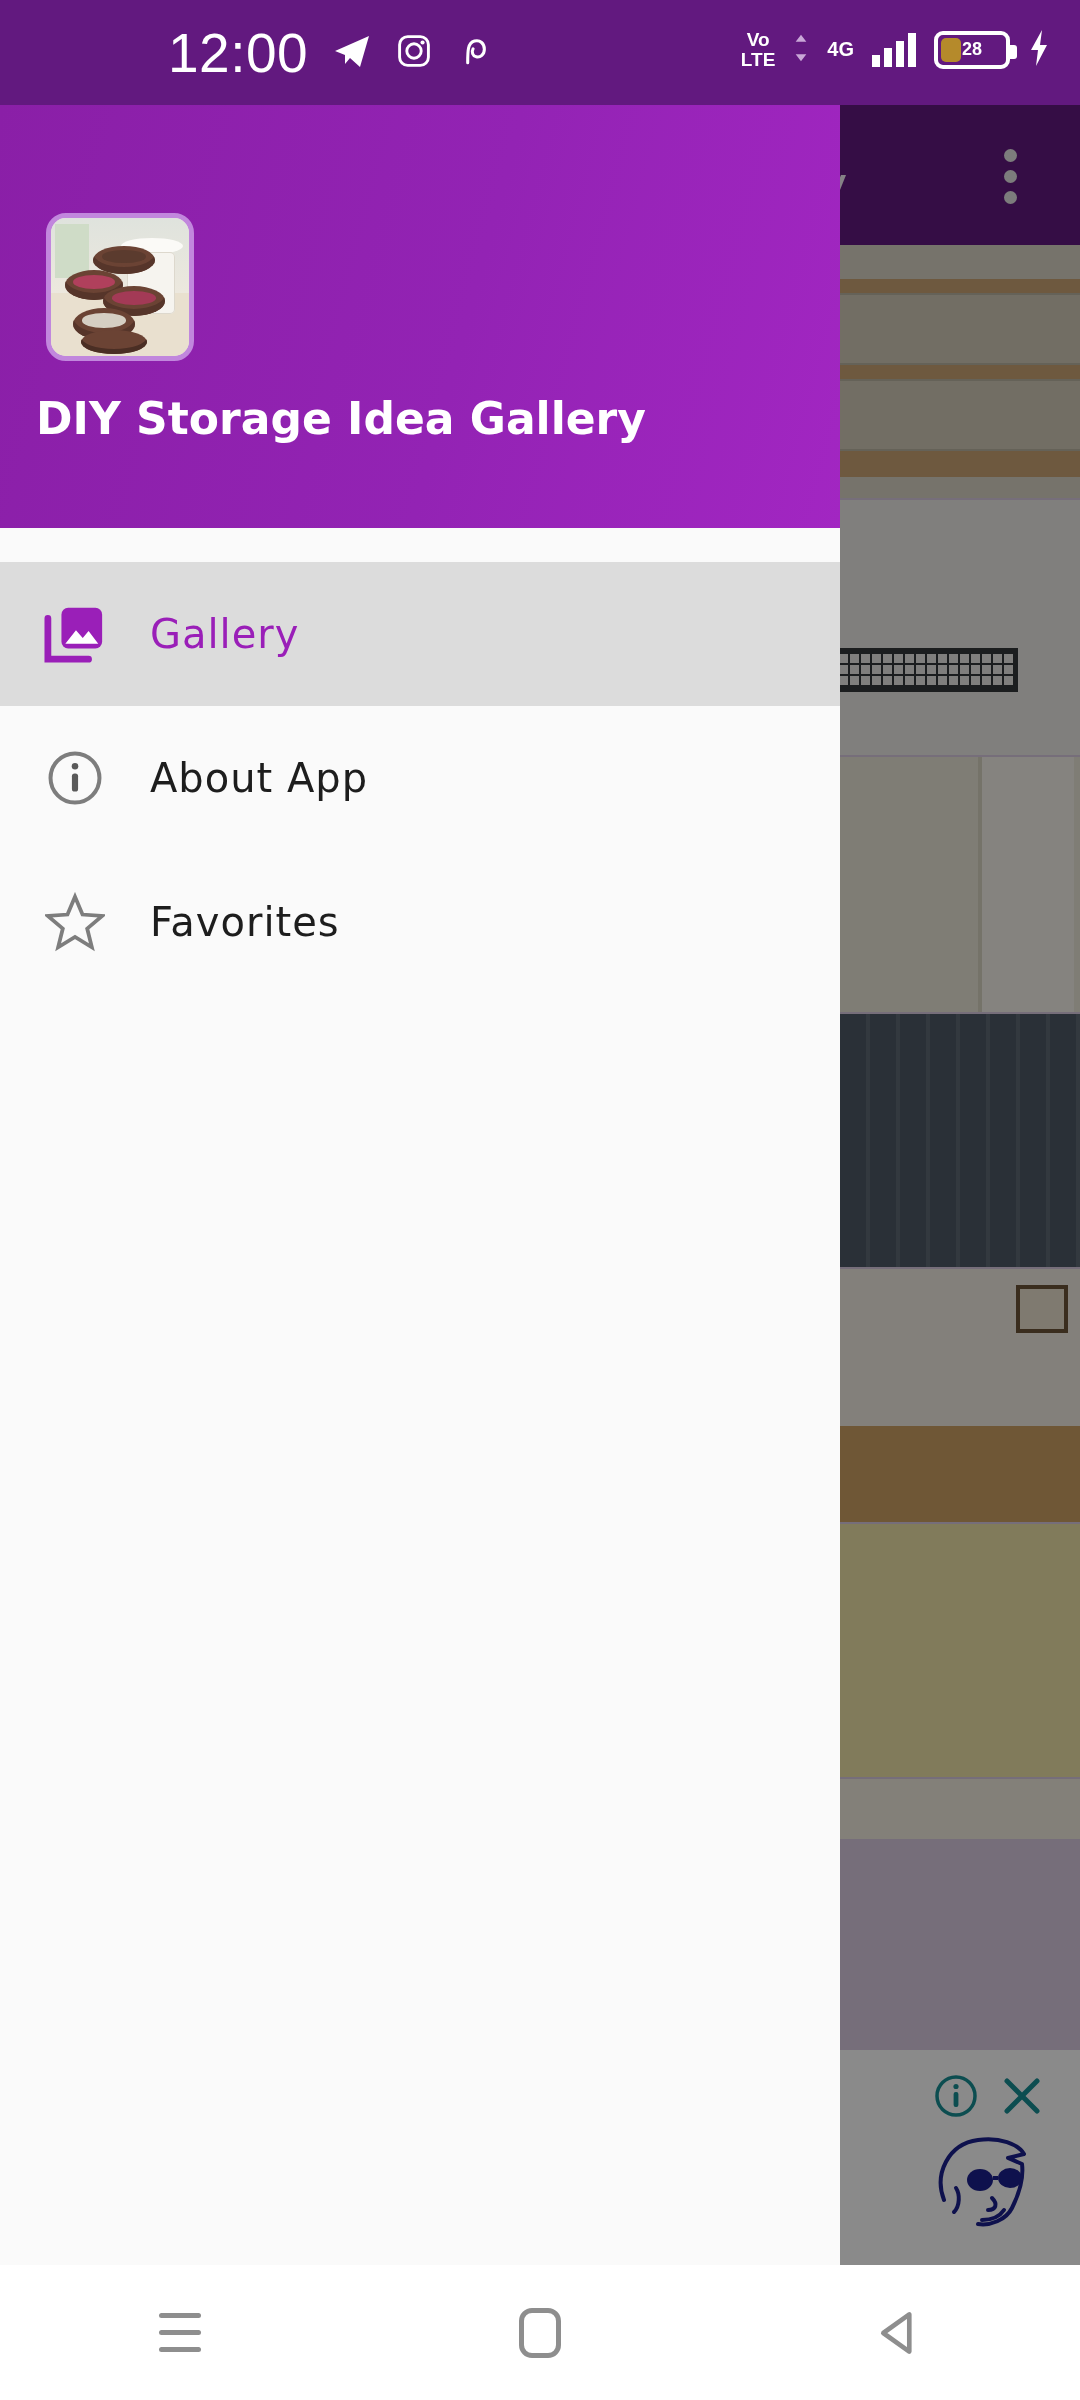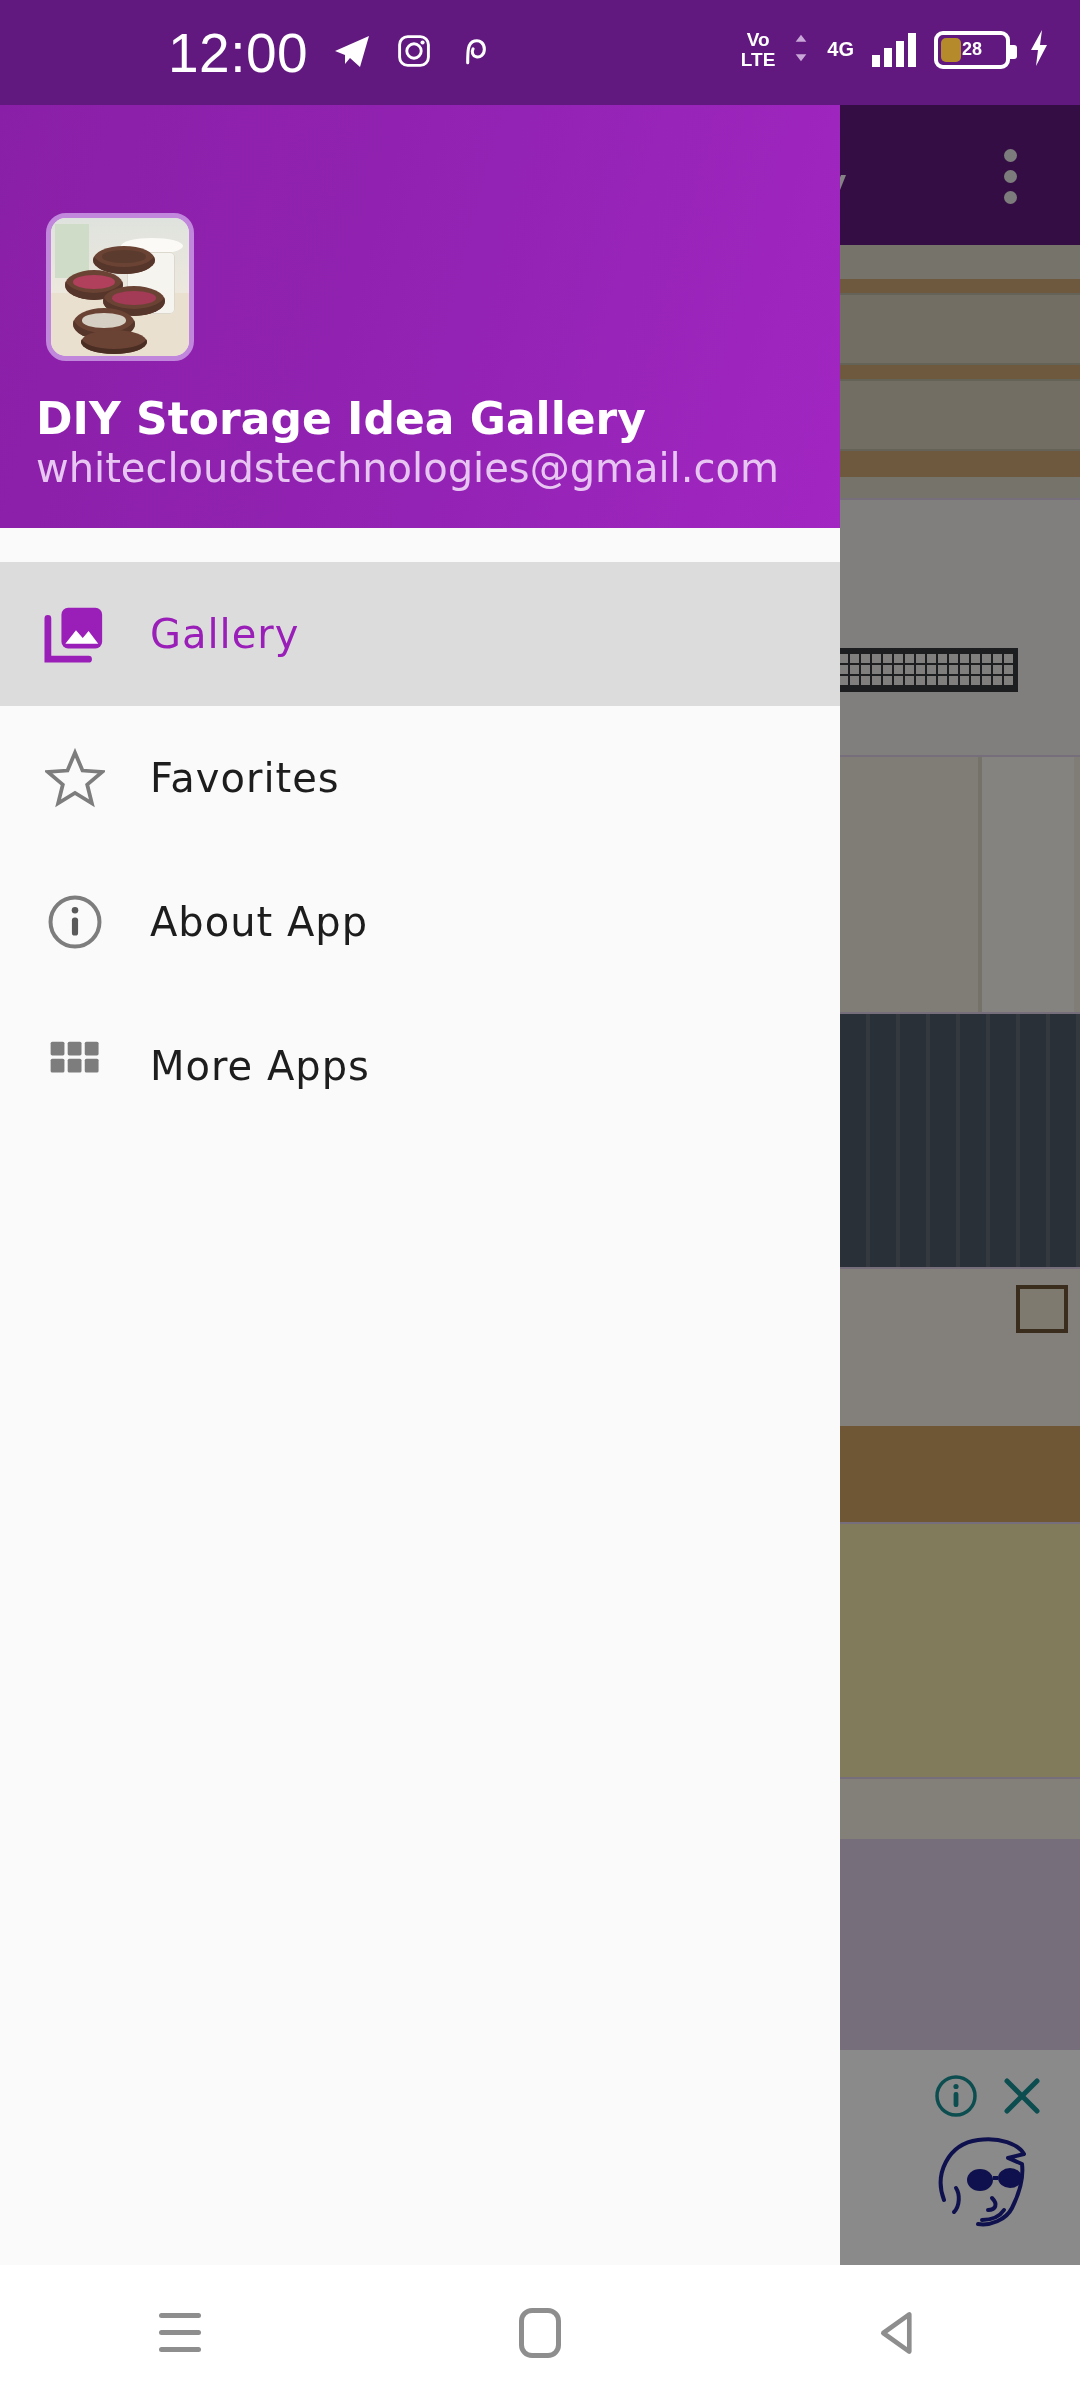--- a/index.html
+++ b/index.html
@@ -400,71 +400,55 @@
         <div class="tier" style="left:52px;top:68px;width:62px;height:30px;">
           <b style="background:#a33a56;"></b>
           </div>
         <div class="tier" style="left:22px;top:90px;width:62px;height:32px;">
           <b style="background:#d6cfc3;"></b>
           </div>
         <div class="tier" style="left:30px;top:112px;width:66px;height:24px;
              box-shadow:inset 0 -5px 0 #4a2e24;"></div>
       </div>
       <div id="drawer-title">DIY Storage Idea Gallery</div>
-      <div id="drawer-subtitle">whitecloudstechnologies@gmail.com</div>
     </div>
 
     <div id="menu-gap"></div>
 
     <div class="menu-item selected">
       <div class="menu-icon">
         <svg viewBox="0 0 64 64" width="62" height="62">
           <path d="M4 16 L4 58 L46 58" fill="none" stroke="#9a1fb8" stroke-width="7" stroke-linecap="round"></path>
           <rect x="18" y="5" width="42" height="42" rx="7" fill="#9a1fb8"></rect>
           <path d="M22 42 L33 28 L40 36 L46 29 L56 42 Z" fill="#fff"></path>
         </svg>
       </div>
       <div class="menu-label">Gallery</div>
     </div>
 
     <div class="menu-item">
       <div class="menu-icon">
-        <svg viewBox="0 0 64 64" width="60" height="60">
-          <path d="M32 5 L40 24 L61 25.5 L45 39 L50 59 L32 48 L14 59 L19 39 L3 25.5 L24 24 Z" fill="none" stroke="#7d7d7d" stroke-width="4"></path>
-        </svg>
-      </div>
-      <div class="menu-label">Favorites</div>
-    </div>
-
-    <div class="menu-item">
-      <div class="menu-icon">
         <svg viewBox="0 0 64 64" width="58" height="58">
           <circle cx="32" cy="32" r="27" fill="none" stroke="#7d7d7d" stroke-width="4.4"></circle>
           <circle cx="32" cy="19" r="3.6" fill="#5a5a5a"></circle>
           <rect x="28.6" y="27" width="6.8" height="20" rx="3" fill="#5a5a5a"></rect>
         </svg>
       </div>
       <div class="menu-label">About App</div>
     </div>
 
     <div class="menu-item">
       <div class="menu-icon">
-        <svg viewBox="0 0 64 64" width="52" height="52">
-          <g fill="#7d7d7d">
-            <rect x="2" y="2" width="17" height="17" rx="2"></rect>
-            <rect x="23" y="2" width="17" height="17" rx="2"></rect>
-            <rect x="44" y="2" width="17" height="17" rx="2"></rect>
-            <rect x="2" y="23" width="17" height="17" rx="2"></rect>
-            <rect x="23" y="23" width="17" height="17" rx="2"></rect>
-            <rect x="44" y="23" width="17" height="17" rx="2"></rect>
-          </g>
-        </svg>
-      </div>
-      <div class="menu-label">More Apps</div>
-    </div>
+        <svg viewBox="0 0 64 64" width="60" height="60">
+          <path d="M32 5 L40 24 L61 25.5 L45 39 L50 59 L32 48 L14 59 L19 39 L3 25.5 L24 24 Z" fill="none" stroke="#7d7d7d" stroke-width="4"></path>
+        </svg>
+      </div>
+      <div class="menu-label">Favorites</div>
+    </div>
+
 
   </div>
 
   <div id="navbar">
     <div class="navbtn">
       <div class="nb-lines">
           <s></s>
           <s></s>
           <s style="margin-bottom:0;"></s>
         </div>

